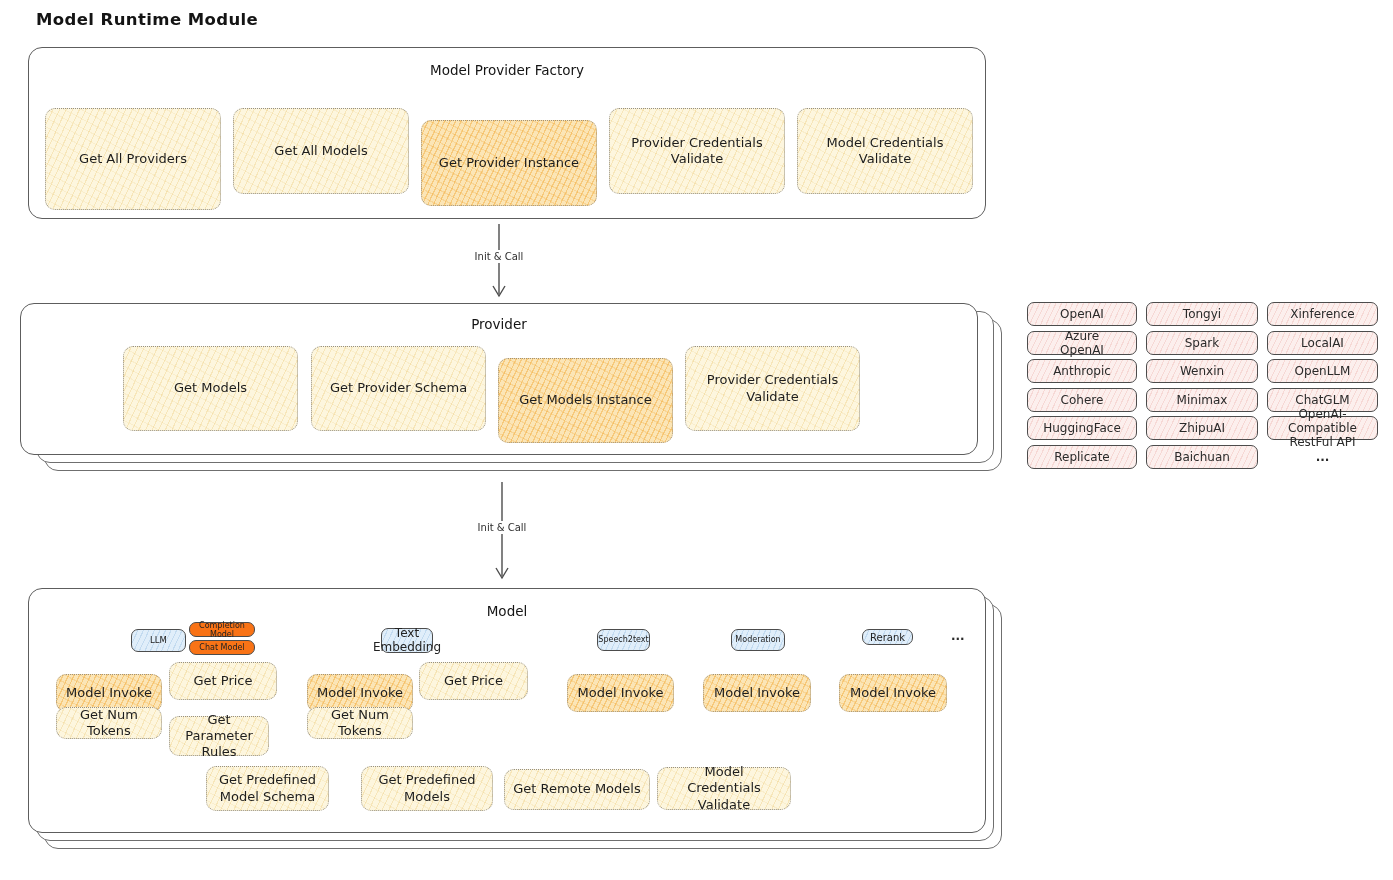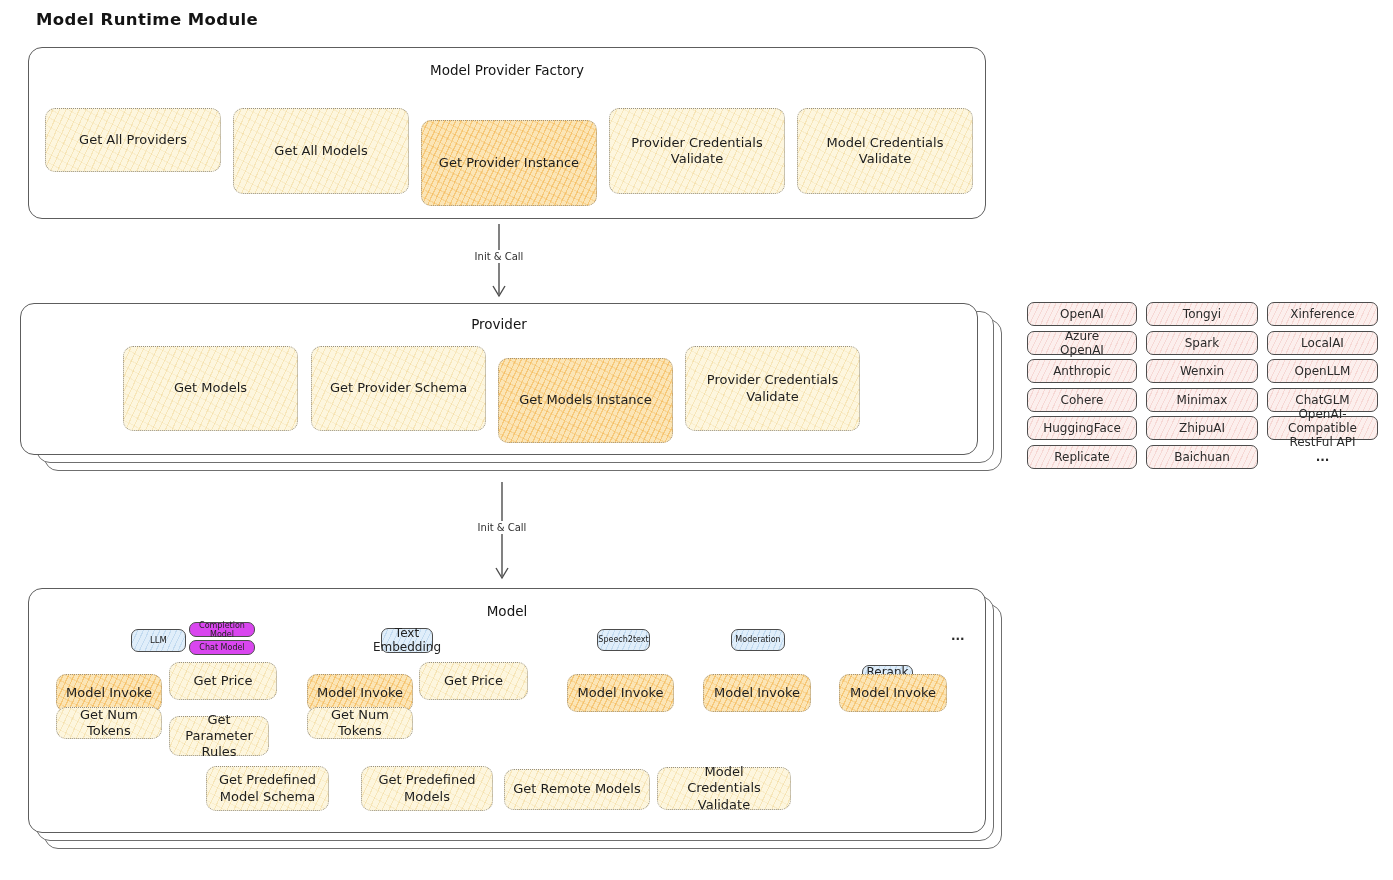--- a/index.html
+++ b/index.html
@@ -65,41 +65,41 @@
   .btab {
     position:absolute; box-sizing:border-box; border:1.3px solid #4c4c4c; border-radius:7px;
     display:flex; align-items:center; justify-content:center; text-align:center;
     font-size:8.5px; line-height:1.1; color:#222; padding:0 3px;
     background-color:#e0eefa;
     background-image:repeating-linear-gradient(115deg, rgba(120,170,215,0.28) 0 1px, transparent 1px 5px);
   }
   .wtab {
     position:absolute; box-sizing:border-box; border:1.2px solid #4c4c4c; border-radius:7px;
     display:flex; align-items:center; justify-content:center; text-align:center;
-    font-size:8px; color:#222; background:#d946ef; padding:0 2px;
+    font-size:8px; color:#222; background:#f97316; padding:0 2px;
   }
   .ellipsis-txt {
     position:absolute; font-size:12px; font-weight:600; color:#2a2a2a;
   }
   .arrow { position:absolute; }
   .arrow-label {
     position:absolute; text-align:center; font-size:10px; color:#2e2e2e;
     background:#fff; padding:1px 0;
   }
 </style>
 </head>
 <body>
 
 <div class="canvas">
 
   <div class="page-title">Model Runtime Module</div>
 
   <div class="box" style="left:28px; top:47px; width:958px; height:172px;">
     <div class="box-title">Model Provider Factory</div>
-    <div class="ybtn" style="left:16px;  top:60px; width:176px; height:64px;">Get All Providers</div>
+    <div class="ybtn" style="left:16px;  top:60px; width:176px; height:102px;">Get All Providers</div>
     <div class="ybtn" style="left:204px; top:60px; width:176px; height:86px;">Get All Models</div>
     <div class="ybtn hl" style="left:392px; top:60px; width:176px; height:86px;">Get Provider Instance</div>
     <div class="ybtn" style="left:580px; top:60px; width:176px; height:86px;">Provider Credentials Validate</div>
     <div class="ybtn" style="left:768px; top:60px; width:176px; height:86px;">Model Credentials Validate</div>
   </div>
 
   <svg class="arrow" style="left:490px; top:224px;" width="18" height="74" viewBox="0 0 18 74">
     <line x1="9" y1="0" x2="9" y2="70" stroke="#4c4c4c" stroke-width="1.4"></line>
     <path d="M3 62 L9 72 L15 62" fill="none" stroke="#4c4c4c" stroke-width="1.4"></path>
   </svg>
@@ -146,21 +146,21 @@
   <div class="ghost" style="left:36px; top:596px; width:958px; height:245px;"></div>
   <div class="box" style="left:28px; top:588px; width:958px; height:245px;">
     <div class="box-title" style="top:14px;">Model</div>
 
     <div class="btab" style="left:102px; top:40px; width:55px; height:23px;">LLM</div>
     <div class="wtab" style="left:160px; top:33px; width:66px; height:15px;">Completion Model</div>
     <div class="wtab" style="left:160px; top:51px; width:66px; height:15px;">Chat Model</div>
     <div class="btab" style="left:352px; top:39px; width:52px; height:25px; font-size:12px;">Text Embedding</div>
     <div class="btab" style="left:568px; top:40px; width:53px; height:22px; font-size:8px;">Speech2text</div>
     <div class="btab" style="left:702px; top:40px; width:54px; height:22px; font-size:8px;">Moderation</div>
-    <div class="btab" style="left:833px; top:40px; width:51px; height:16px; font-size:12px;margin-top:36px;">Rerank</div>
+    <div class="btab" style="left:833px; top:40px; width:51px; height:16px; font-size:10px;">Rerank</div>
     <div class="ellipsis-txt" style="left:922px; top:40px;">...</div>
 
     <div class="ybtn hl" style="left:27px;  top:73px; width:106px; height:38px;">Model Invoke</div>
     <div class="ybtn" style="left:140px; top:73px; width:108px; height:38px;">Get Price</div>
     <div class="ybtn" style="left:27px;  top:118px; width:106px; height:32px;">Get Num Tokens</div>
     <div class="ybtn" style="left:140px; top:115px; width:100px; height:40px;margin-top:12px;">Get Parameter Rules</div>
 
     <div class="ybtn hl" style="left:278px; top:73px; width:106px; height:38px;">Model Invoke</div>
     <div class="ybtn" style="left:390px; top:73px; width:109px; height:38px;">Get Price</div>
     <div class="ybtn" style="left:278px; top:118px; width:106px; height:32px;">Get Num Tokens</div>

